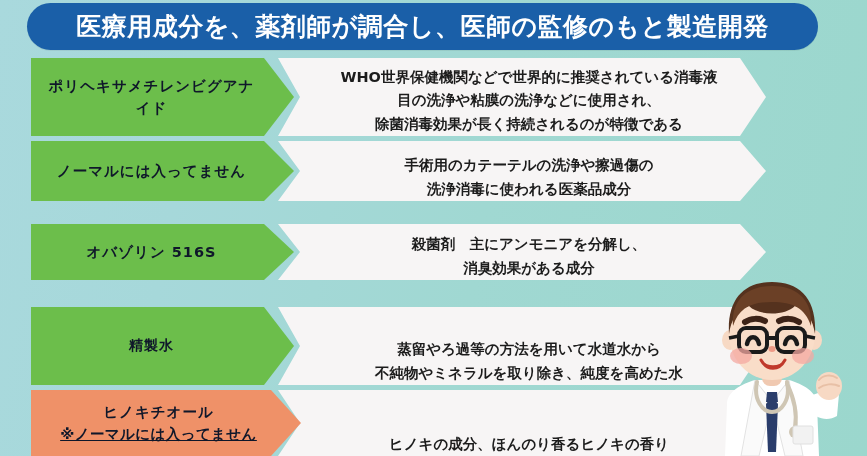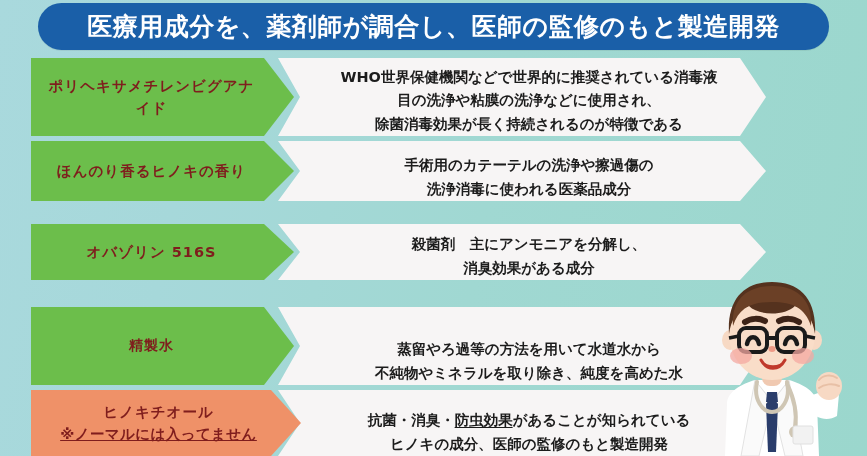--- a/index.html
+++ b/index.html
@@ -8,21 +8,21 @@
     font-family:"DejaVu Sans","Liberation Sans",sans-serif;
     background:#ffffff;
   }
   #stage{
     position:relative;width:867px;height:456px;overflow:hidden;
     background:linear-gradient(100deg,#a9d9dd 0%,#a6d8da 22%,#a0d8d2 55%,#9bd7cd 100%);
   }
 
   
   #title-banner{
-    position:absolute;left:38px;top:3px;width:791px;height:47px;
+    position:absolute;left:27px;top:3px;width:791px;height:47px;
     background:#1a5fa8;border-radius:26px;
     display:flex;align-items:center;justify-content:center;
     box-shadow:0 1px 0 rgba(0,0,0,.06);
   }
   #title-banner .tx{
     color:#ffffff;font-size:25px;font-weight:bold;letter-spacing:.5px;
     white-space:nowrap;line-height:1;
   }
 
   
@@ -51,21 +51,21 @@
   .label-arrow{
     position:absolute;left:31px;top:0;width:263px;height:100%;
     -webkit-clip-path:polygon(0 0, calc(100% - 30px) 0, 100% 50%, calc(100% - 30px) 100%, 0 100%);
     clip-path:polygon(0 0, calc(100% - 30px) 0, 100% 50%, calc(100% - 30px) 100%, 0 100%);
     display:flex;align-items:center;justify-content:center;
   }
   .label-arrow.green{background:#6cbe4b;}
   .label-arrow.orange{background:#ef9168;padding-left:7px;}
   .label-arrow .lbl{
     width:218px;margin-right:22px;text-align:center;
-    color:#7f1d1d;font-size:14.5px;font-weight:bold;line-height:1.55;
+    color:#0f172a;font-size:14.5px;font-weight:bold;line-height:1.55;
   }
   .label-arrow .lbl .l1{display:block;letter-spacing:1px;}
   .label-arrow .lbl .l2{display:block;letter-spacing:.4px;text-decoration:underline;}
   .label-arrow .lbl.spaced{letter-spacing:7px;font-size:14px;}
 
   
   #doctor{position:absolute;left:697px;top:276px;width:150px;height:180px;}
   #doctor svg{display:block;width:150px;height:180px;}
 </style>
 </head>
@@ -94,21 +94,21 @@
 
   <div class="row r1">
     <div class="panel">
       <div class="desc">
         <div>手術用のカテーテルの洗浄や擦過傷の</div>
         <div>洗浄消毒に使われる医薬品成分</div>
       </div>
     </div>
     <div class="label-arrow green">
       <div class="lbl">
-        <span class="l1">ほんのり香るヒノキの香り</span>
+        <span class="l1">ノーマルには入ってません</span>
       </div>
     </div>
   </div>
 
   <div class="row r2">
     <div class="panel">
       <div class="desc">
         <div>殺菌剤　主にアンモニアを分解し、</div>
         <div>消臭効果がある成分</div>
       </div>
@@ -130,24 +130,21 @@
     <div class="label-arrow green">
       <div class="lbl spaced">
         <span class="l1">精製水</span>
       </div>
     </div>
   </div>
 
   <div class="row r4">
     <div class="panel">
       <div class="desc">
-        <div>
-          <span>抗菌・消臭・</span><span class="ul">防虫効果</span><span>があることが知られている</span>
-        </div>
-        <div>ヒノキの成分、医師の監修のもと製造開発</div>
+        <div>ヒノキの成分、ほんのり香るヒノキの香り</div>
       </div>
     </div>
     <div class="label-arrow orange">
       <div class="lbl">
         <span class="l1">ヒノキチオール</span>
         <span class="l2">※ノーマルには入ってません</span>
       </div>
     </div>
   </div>
 

